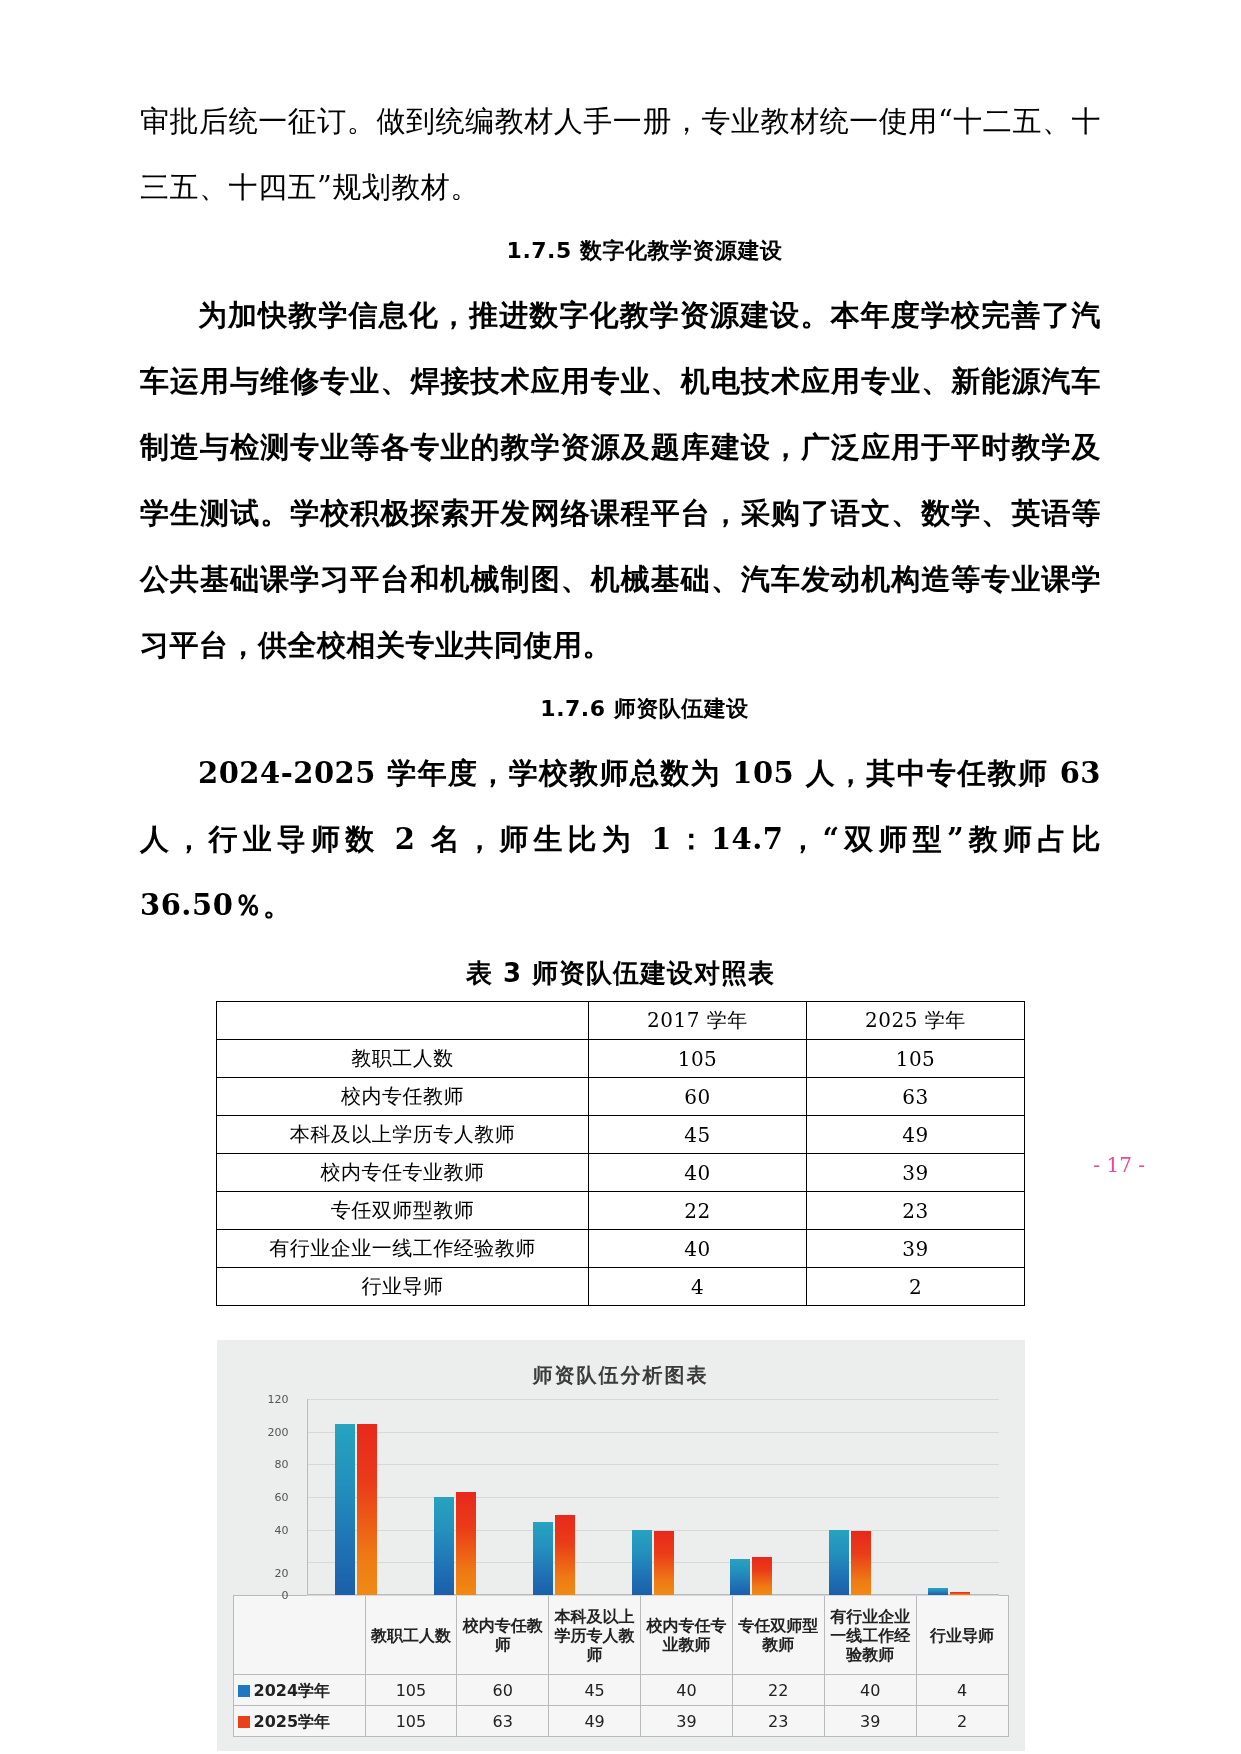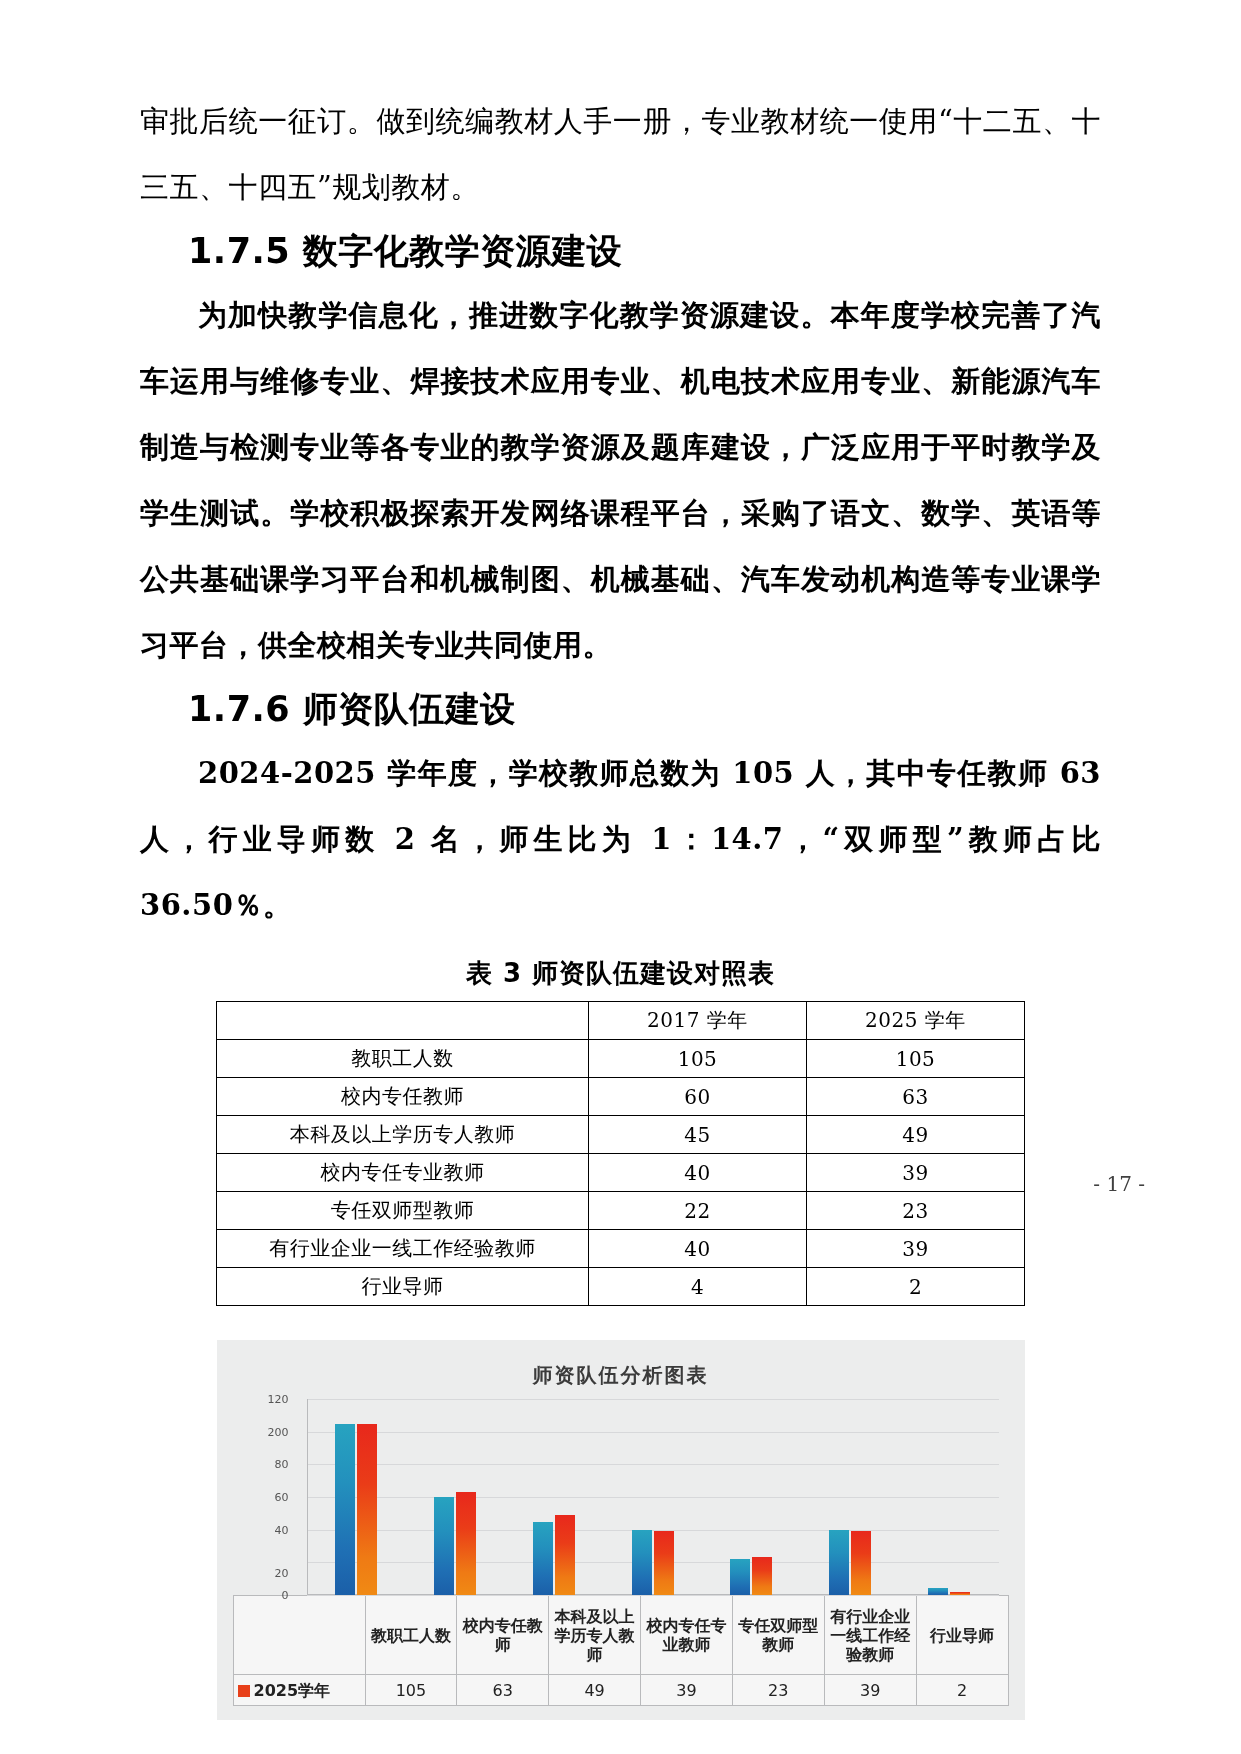--- a/index.html
+++ b/index.html
@@ -23,26 +23,27 @@
     font-size:29px;
     line-height:66px;
     text-align:justify;
     text-justify:inter-ideograph;
     letter-spacing:0.5px;
     margin:0;
   }
   .para.indent{text-indent:58px;font-weight:bold;}
   .heading{
     font-family:"DejaVu Sans", sans-serif;
-    font-size:35px;
+    font-size:22px;
     font-weight:bold;
     line-height:62px;
     margin:0;
     padding-left:48px;
     letter-spacing:0.5px;
+    text-align:center;
   }
   
   .tbl-caption{
     text-align:center;
     font-family:"DejaVu Sans", sans-serif;
     font-weight:bold;
     font-size:26px;
     margin:18px 0 10px 0;
     letter-spacing:1px;
   }
@@ -166,24 +167,24 @@
     display:inline-block;
     width:12px;height:12px;
     margin-right:4px;
     vertical-align:-1px;
   }
   td.spacer-head{border:none;background:#eceded;}
   
   .pagenum{
     position:absolute;
     right:96px;
-    bottom:74px;
+    bottom:93px;
     font-family:"DejaVu Serif", serif;
     font-size:20px;
-    color:#404040;
+    color:#ec4899;
   }
 </style>
 </head>
 <body>
 
 <div class="page">
 
   <p class="para">审批后统一征订。做到统编教材人手一册，专业教材统一使用“十二五、十三五、十四五”规划教材。</p>
 
   <h3 class="heading">1.7.5 数字化教学资源建设</h3>
@@ -318,20 +319,30 @@
             <td class="spacer-head"></td>
             <td class="catcell">教职工人数</td>
             <td class="catcell">校内专任教师</td>
             <td class="catcell">本科及以上学历专人教师</td>
             <td class="catcell">校内专任专业教师</td>
             <td class="catcell">专任双师型教师</td>
             <td class="catcell">有行业企业一线工作经验教师</td>
             <td class="catcell">行业导师</td>
           </tr>
           <tr>
+            <td class="legendcell"><span class="swatch" style="background:#1f77c4"></span>2024学年</td>
+            <td class="valcell">105</td>
+            <td class="valcell">60</td>
+            <td class="valcell">45</td>
+            <td class="valcell">40</td>
+            <td class="valcell">22</td>
+            <td class="valcell">40</td>
+            <td class="valcell">4</td>
+          </tr>
+          <tr>
             <td class="legendcell"><span class="swatch" style="background:#e8401a"></span>2025学年</td>
             <td class="valcell">105</td>
             <td class="valcell">63</td>
             <td class="valcell">49</td>
             <td class="valcell">39</td>
             <td class="valcell">23</td>
             <td class="valcell">39</td>
             <td class="valcell">2</td>
           </tr>
         </tbody>

